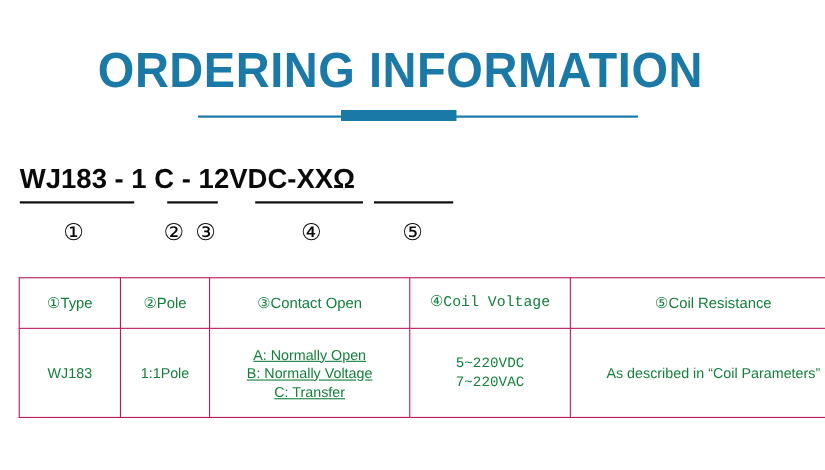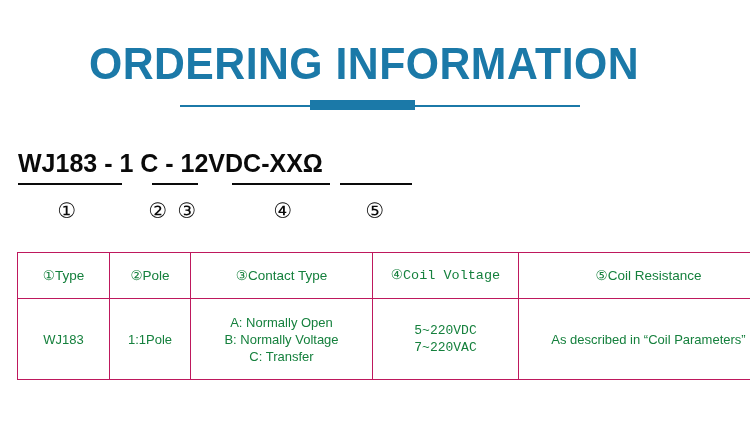--- a/index.html
+++ b/index.html
@@ -123,20 +123,21 @@
   #spec-table tr.header-row td {
     height: 45px;
     font-size: 13.5px;
   }
   #spec-table tr.body-row td {
     height: 80px;
   }
   td.cell-multiline {
     text-align: left;
     padding-left: 30px;
+    text-decoration: underline;
   }
   .cell-line {
     display: block;
     white-space: nowrap;
   }
   .col-1 { width: 83px;  }
   .col-2 { width: 72px;  }
   .col-3 { width: 173px; }
   .col-4 { width: 137px; font-family: Liberation Mono, monospace; }
   .col-5 { width: 251px; }
@@ -164,21 +165,21 @@
 <div class="code-index" id="code-index-2">②</div>
 <div class="code-index" id="code-index-3">③</div>
 <div class="code-index" id="code-index-4">④</div>
 <div class="code-index" id="code-index-5">⑤</div>
 
 <table id="spec-table">
   <tbody>
     <tr class="header-row">
       <td class="col-1">①Type</td>
       <td class="col-2">②Pole</td>
-      <td class="col-3">③Contact Type</td>
+      <td class="col-3">③Contact Open</td>
       <td class="col-4">④Coil Voltage</td>
       <td class="col-5">⑤Coil Resistance</td>
     </tr>
     <tr class="body-row">
       <td class="col-1">WJ183</td>
       <td class="col-2">1:1Pole</td>
       <td class="col-3 cell-multiline">
         <span class="cell-line">A: Normally Open</span>
         <span class="cell-line">B: Normally Voltage</span>
         <span class="cell-line">C: Transfer</span>

